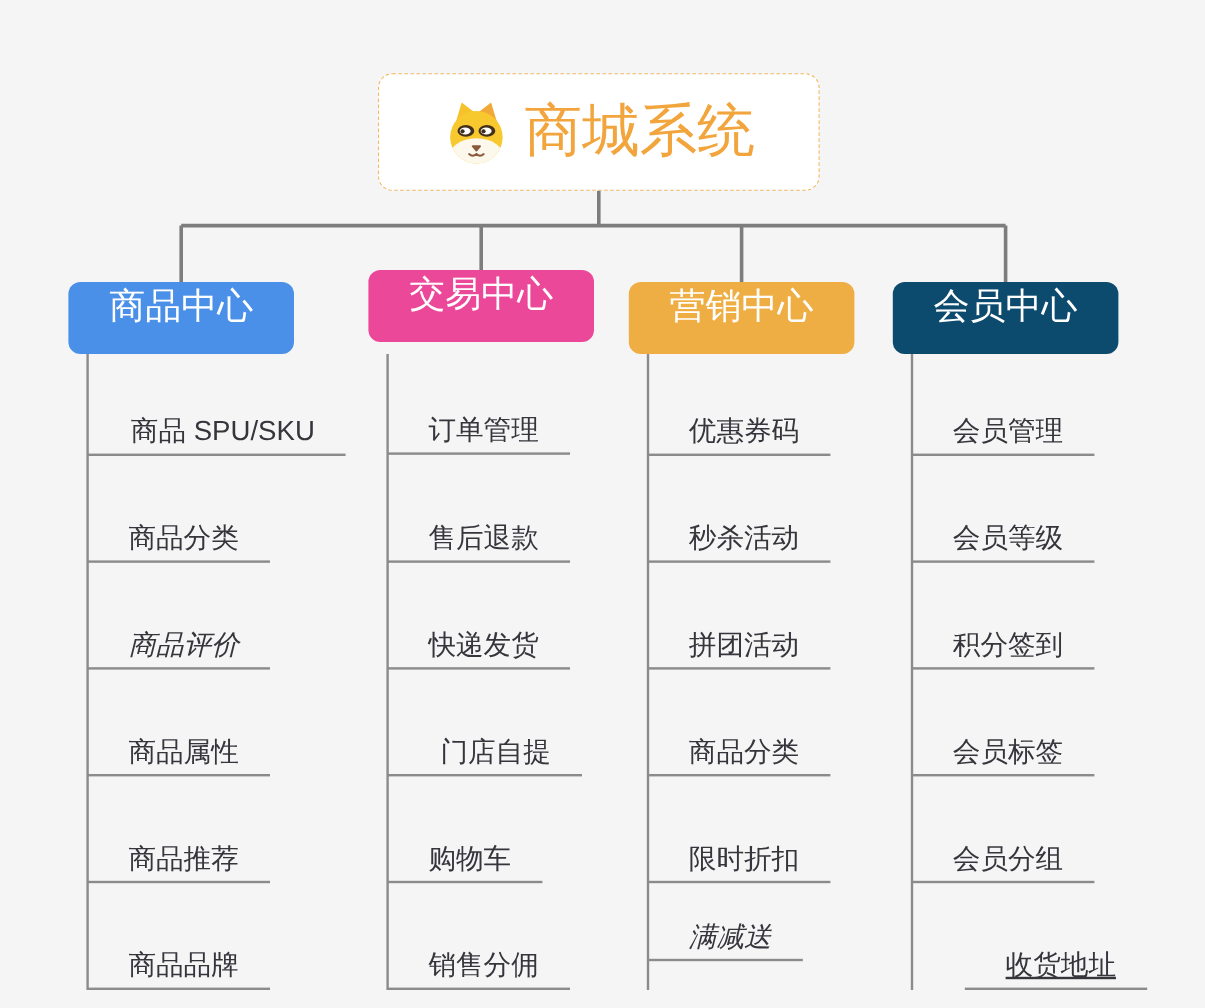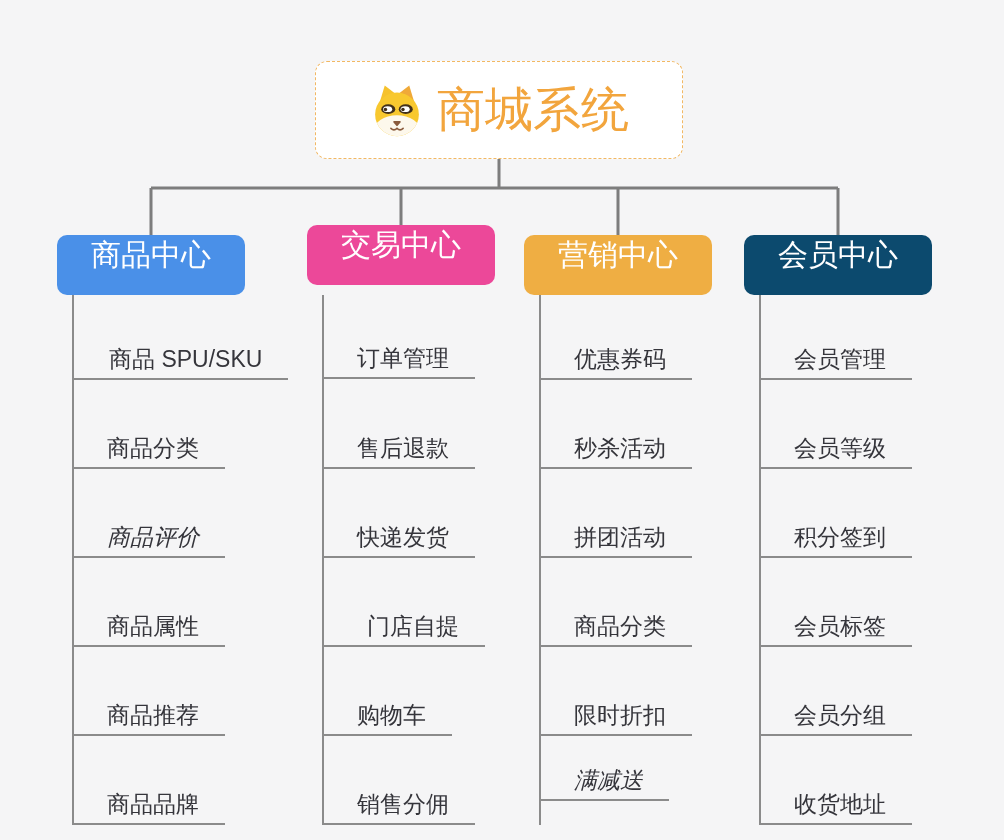--- a/index.html
+++ b/index.html
@@ -148,15 +148,15 @@
       <div class="child-node" style="left: 540px; top: 671px; border-bottom-color: rgb(139, 139, 139);">限时折扣</div>
       <div class="child-node" style="left: 540px; top: 736px; border-bottom-color: rgb(139, 139, 139); font-style: italic;">满减送</div>
       <div class="branch-box" style="left: 744px; top: 210px; background: #0c4a6e;">
         <span>会员中心</span>
       </div>
       <div class="child-node" style="left: 760px; top: 315px; border-bottom-color: rgb(139, 139, 139);">会员管理</div>
       <div class="child-node" style="left: 760px; top: 404px; border-bottom-color: rgb(139, 139, 139);">会员等级</div>
       <div class="child-node" style="left: 760px; top: 493px; border-bottom-color: rgb(139, 139, 139);">积分签到</div>
       <div class="child-node" style="left: 760px; top: 582px; border-bottom-color: rgb(139, 139, 139);">会员标签</div>
       <div class="child-node" style="left: 760px; top: 671px; border-bottom-color: rgb(139, 139, 139);">会员分组</div>
-      <div class="child-node" style="left: 760px; top: 760px; border-bottom-color: rgb(139, 139, 139);">收货地址</div>
+      <div class="child-node" style="left: 804px; top: 760px; border-bottom-color: rgb(139, 139, 139); text-decoration: underline;">收货地址</div>
     </div>
 </div>
 
 </body></html>

